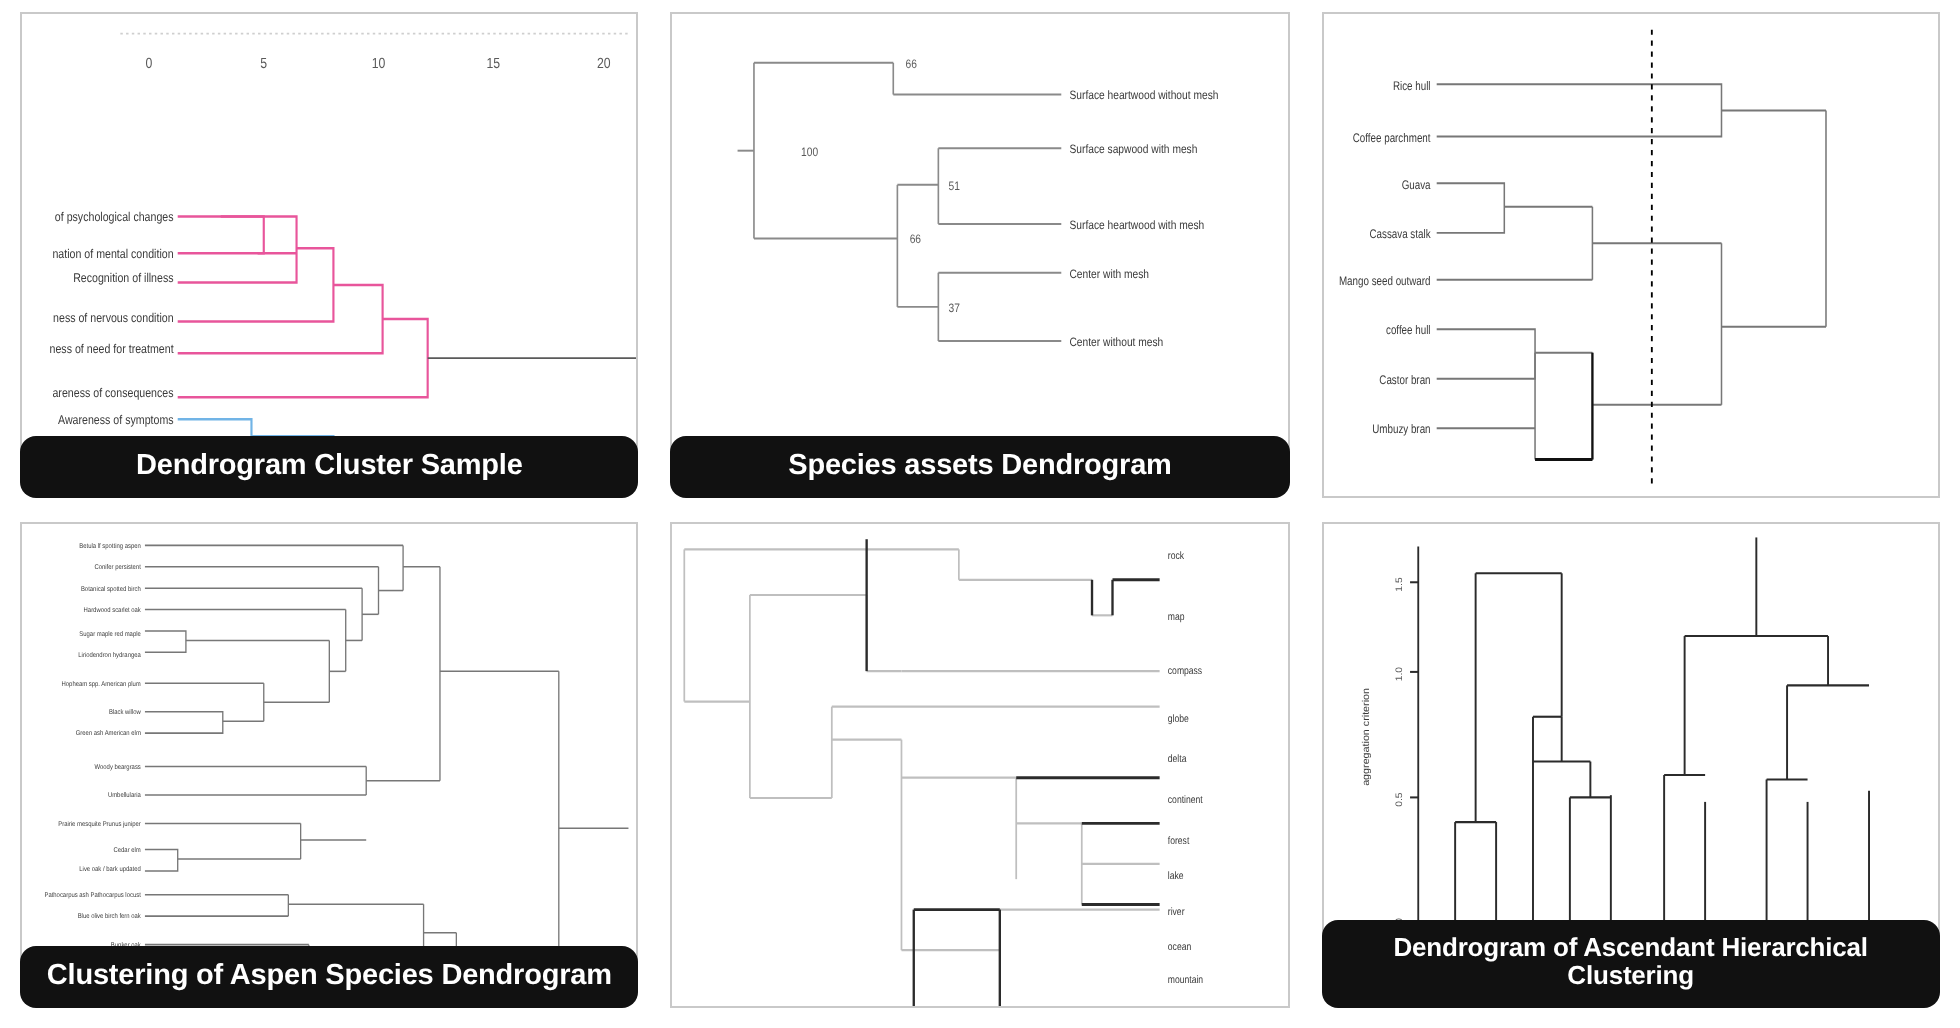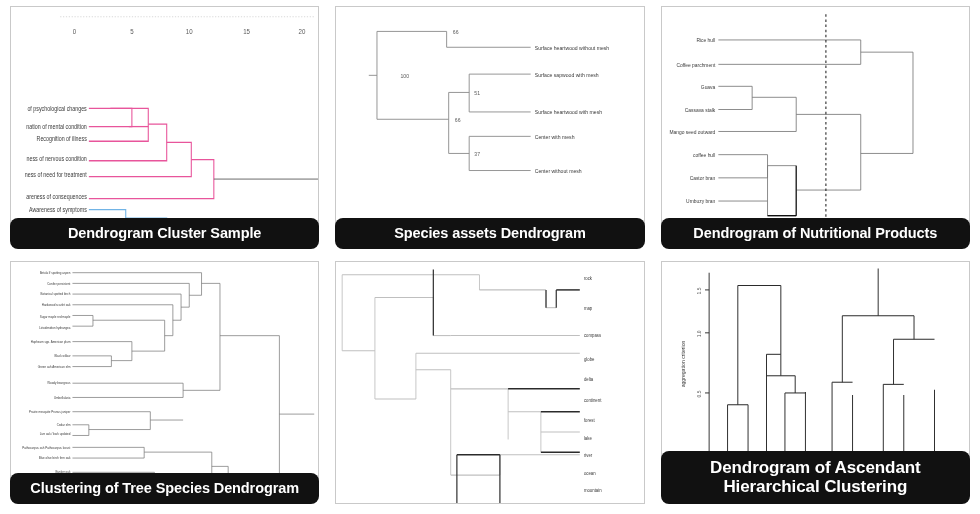--- a/index.html
+++ b/index.html
@@ -42,21 +42,21 @@
     border-radius:8px;
     padding:7px 6px 8px 6px;
     line-height:1.12;
     box-sizing:border-box;
     margin-top:-16px;
     position:relative;
     z-index:5;
     font-size:14.5px;
     letter-spacing:-0.1px;
   }
-  .cap-sm{font-size:17px;}
+  .cap-sm{font-size:13px;}
   svg{display:block;width:100%;height:100%;}
   .lbl{font-family:"Liberation Sans",sans-serif;fill:#3a3a3a;}
   .tick{font-family:"Liberation Sans",sans-serif;fill:#5a5a5a;}
 </style>
 </head>
 <body>
 
 <div class="grid">
 
   <div class="card">
@@ -180,21 +180,20 @@
         </g>
 
         <g fill="none" stroke="#111111" stroke-width="1.1">
           <path d="M131,130 V171"></path>
           <path d="M103,171 H131"></path>
         </g>
 
         <line x1="160" y1="6" x2="160" y2="182" stroke="#000000" stroke-width="0.9" stroke-dasharray="2,2.2"></line>
       </svg>
     </div>
-    <div class="caption">Dendrogram of Nutritional Products</div>
   </div>
 
   <div class="card">
     <div class="plot">
       <svg viewBox="0 0 300 190" preserveAspectRatio="none">
         <g font-size="2.9" text-anchor="end">
           <text class="lbl" x="58" y="10">Betula lf spotting aspen</text>
           <text class="lbl" x="58" y="19">Conifer persistent</text>
           <text class="lbl" x="58" y="28">Botanical spotted birch</text>
           <text class="lbl" x="58" y="37">Hardwood scarlet oak</text>
@@ -277,21 +276,21 @@
           <path d="M196,160 V185"></path>
           <path d="M196,172 H212"></path>
           <path d="M212,172 V222"></path>
           <path d="M176,222 H212"></path>
           <path d="M212,196 H262"></path>
           <path d="M262,62 V196"></path>
           <path d="M262,128 H296"></path>
         </g>
       </svg>
     </div>
-    <div class="caption">Clustering of Tree Species Dendrogram</div>
+    <div class="caption">Clustering of Aspen Species Dendrogram</div>
   </div>
 
   <div class="card">
     <div class="plot">
       <svg viewBox="0 0 300 190" preserveAspectRatio="none">
         <g fill="none" stroke="#bfbfbf" stroke-width="0.85">
           <path d="M6,10 V70"></path>
           <path d="M6,70 H38"></path>
           <path d="M38,28 V108"></path>
           <path d="M38,28 H95"></path>

